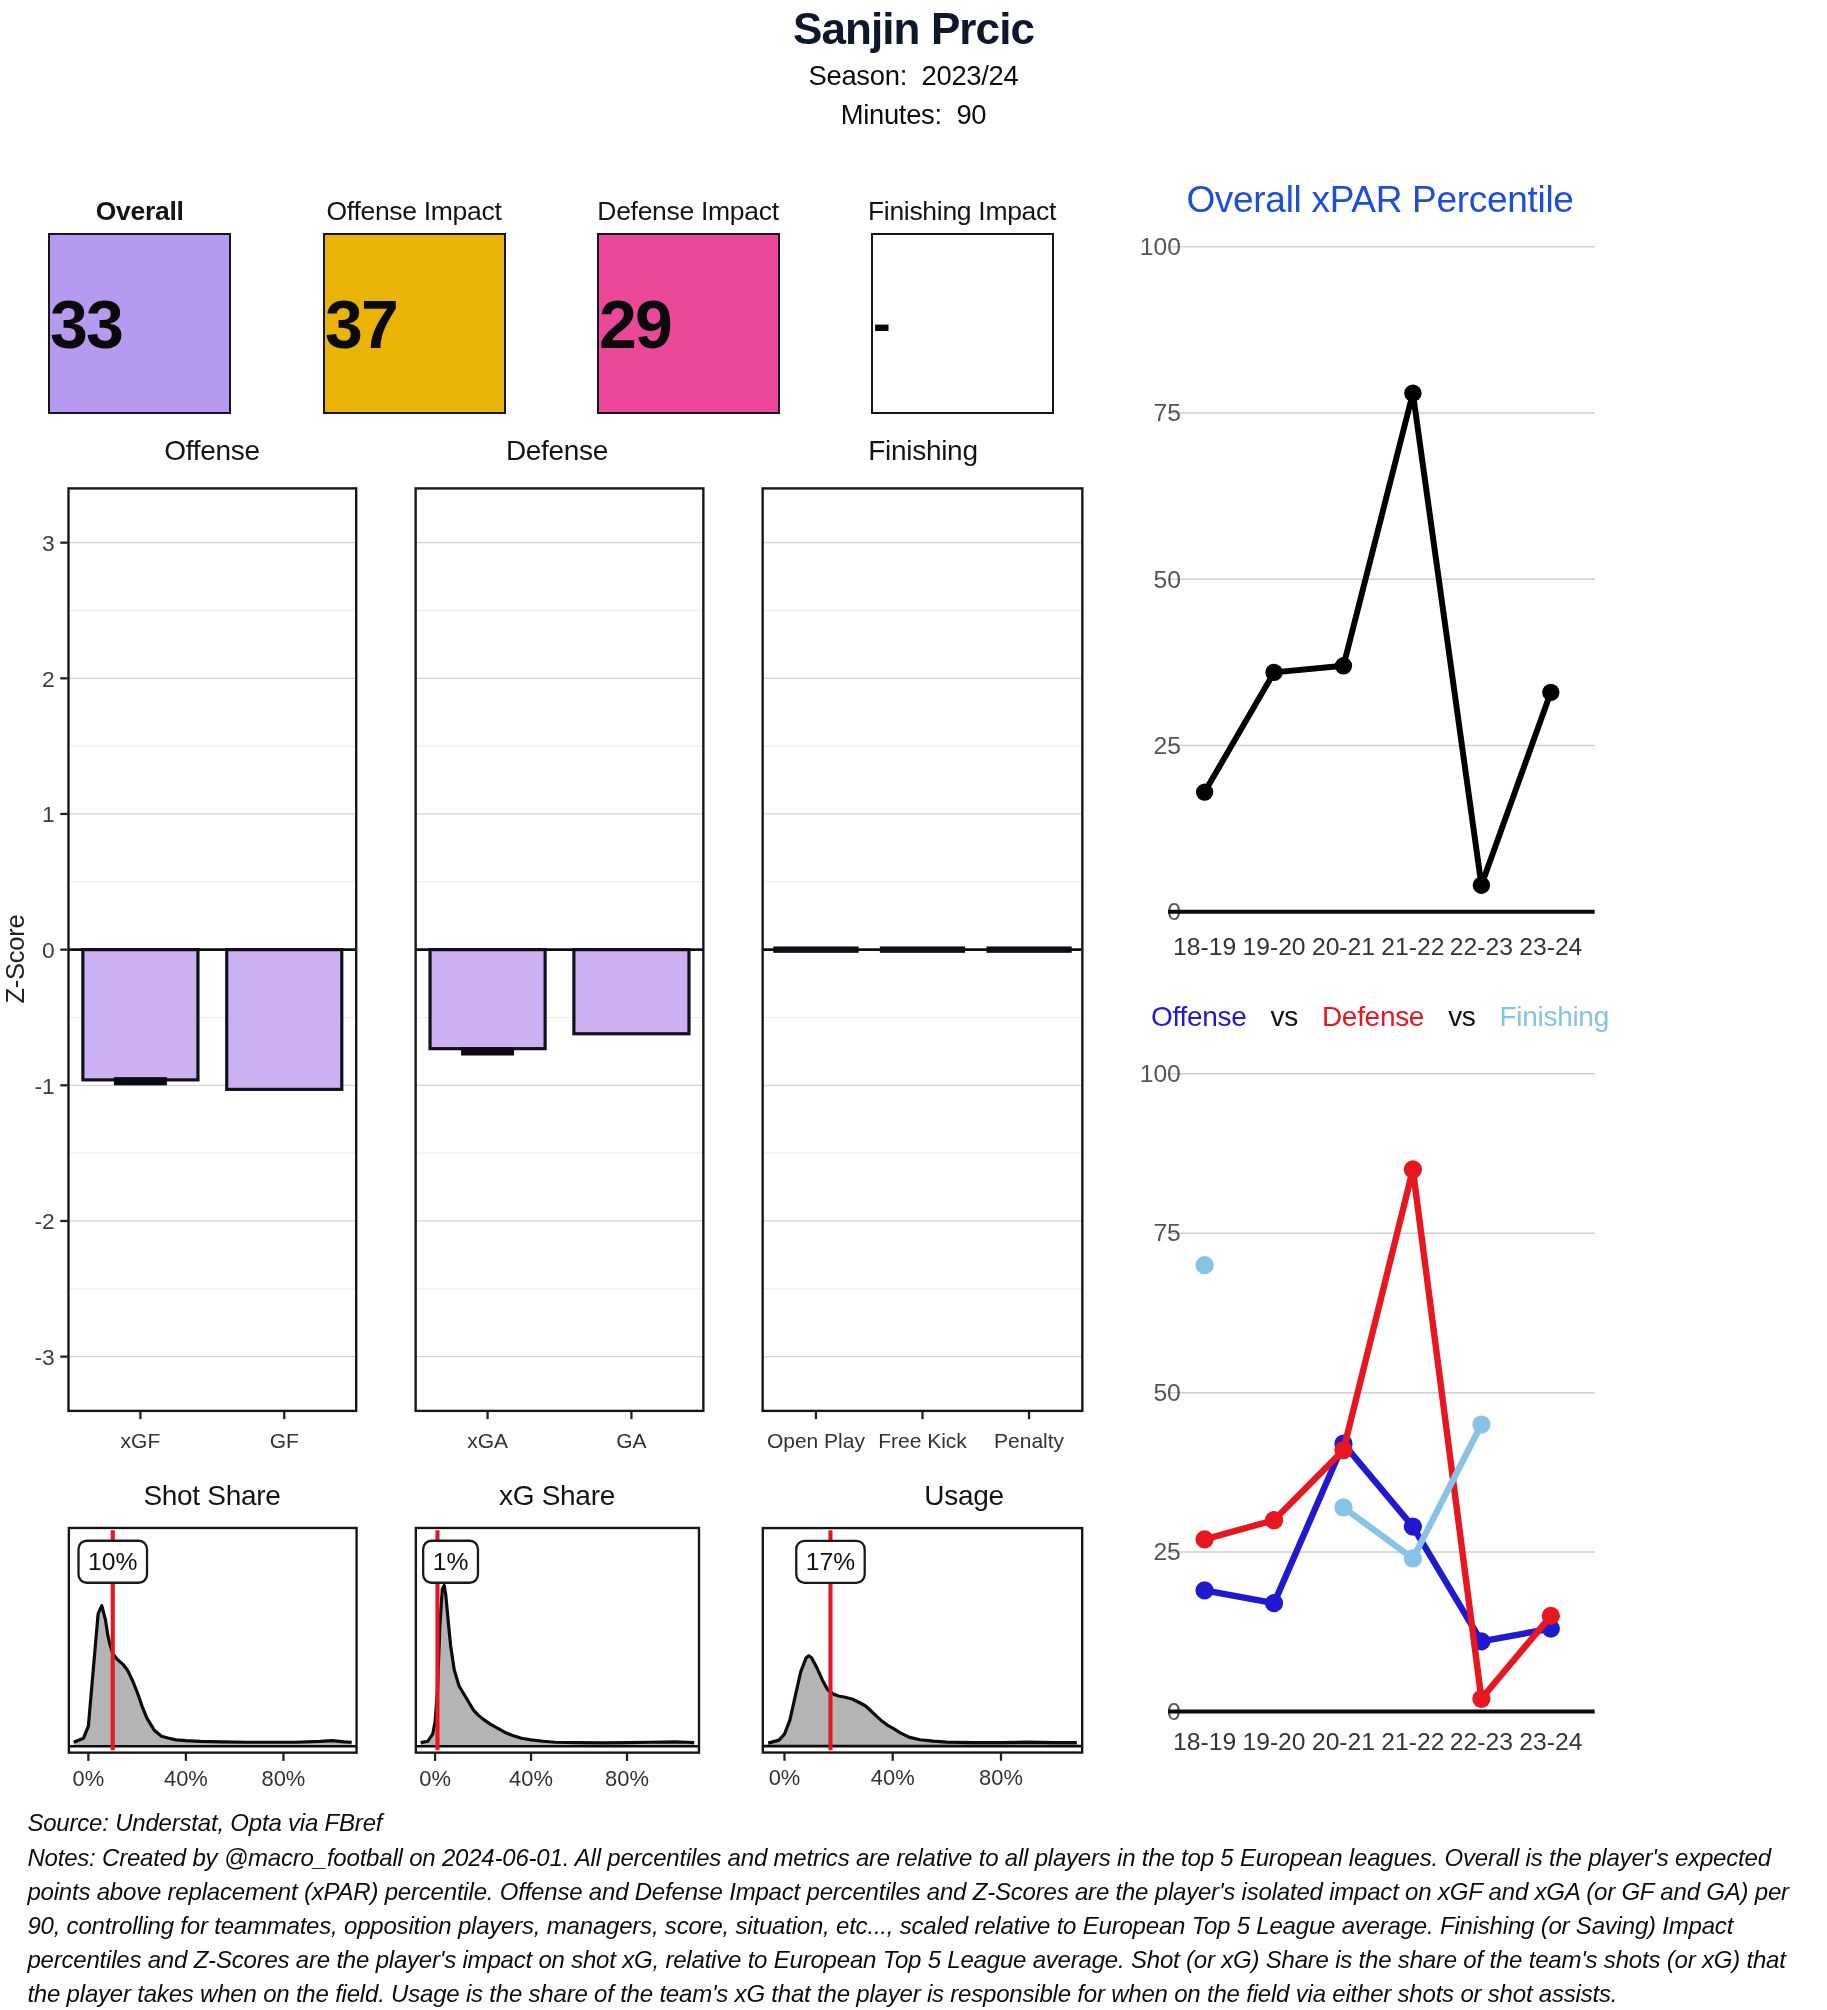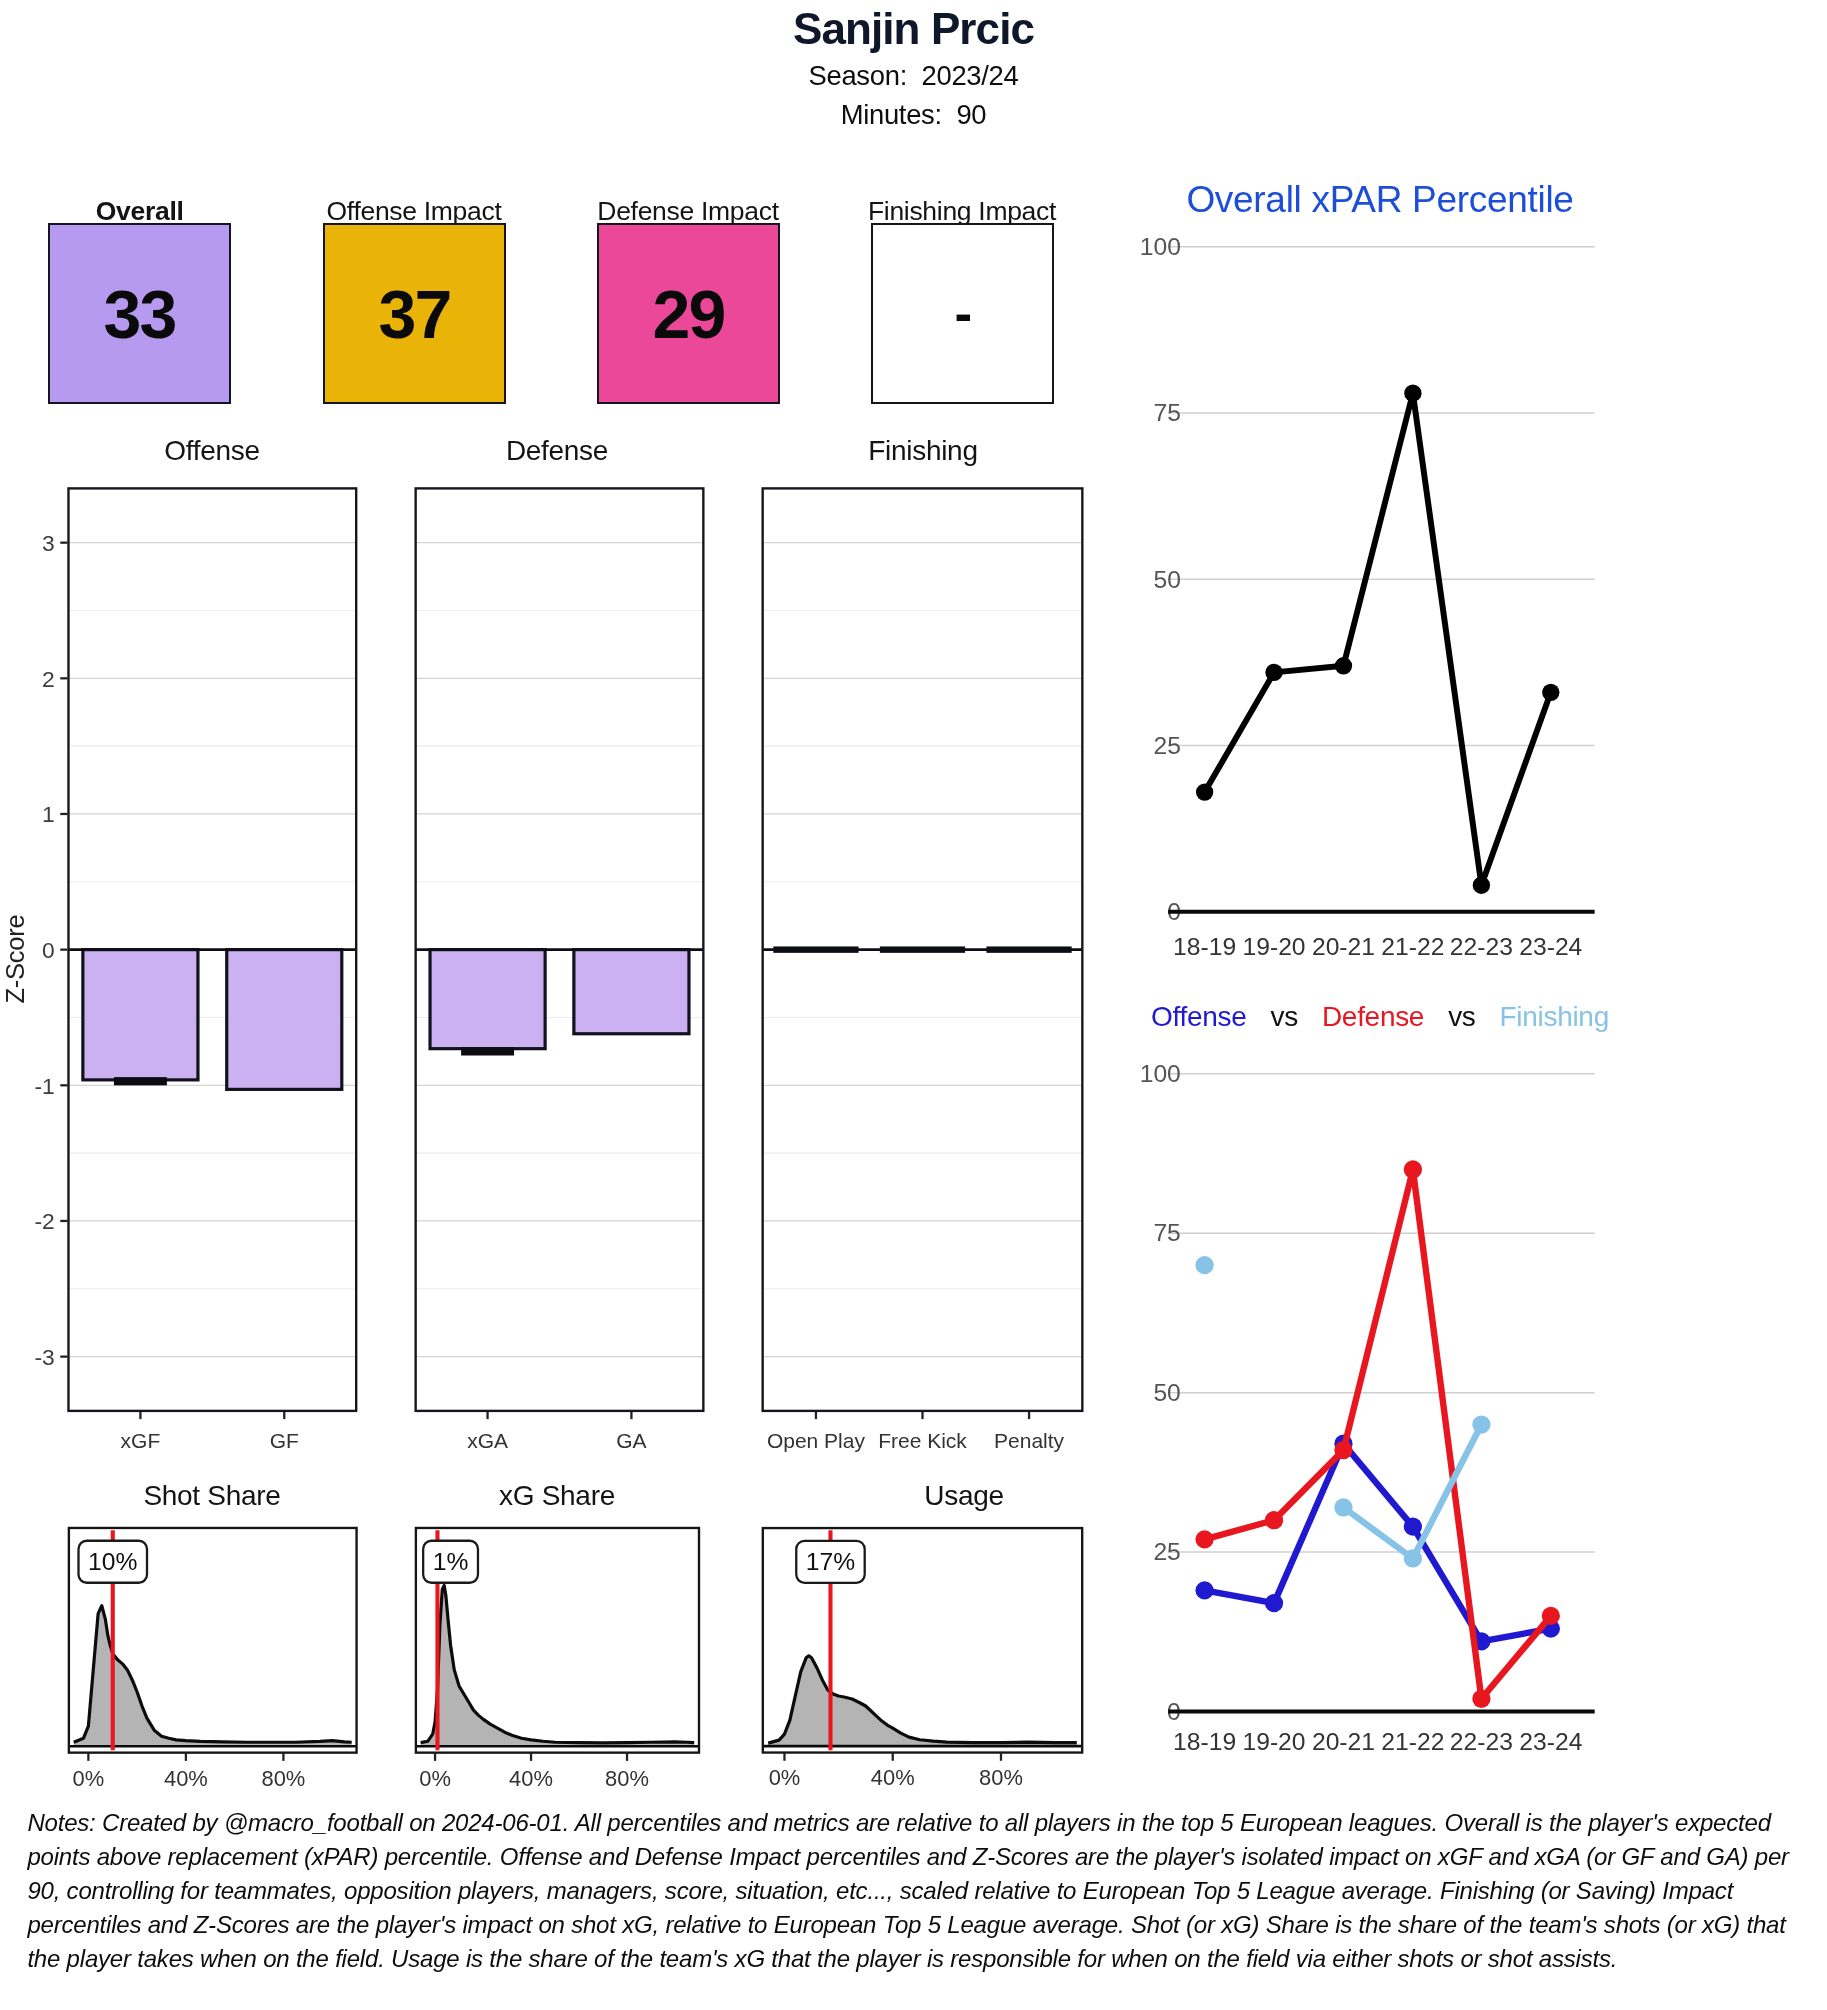--- a/index.html
+++ b/index.html
@@ -10,22 +10,22 @@
   .abs{position:absolute;}
   .center{text-align:center;}
   .page-title{
     left:0;top:3.7px;width:100%;font-size:44px;font-weight:700;letter-spacing:-0.9px;color:#0f172a;
   }
   .sub-row{left:0;width:100%;font-size:27.4px;color:#0e0e0e;letter-spacing:-0.3px;}
   .sub-row .lbl{margin-right:14.6px;}
   .card-label{top:196px;font-size:26.5px;color:#141414;width:274px;letter-spacing:-0.3px;}
   .card-label.bold{font-weight:700;}
   .card-box{
-    top:223px;width:183px;height:181px;border:2.7px solid #15151d;box-sizing:border-box;
-    display:flex;align-items:center;justify-content:center;
+    top:233px;width:183px;height:181px;border:2.7px solid #15151d;box-sizing:border-box;
+    display:flex;align-items:center;
   }
   .card-value{font-size:68px;font-weight:700;letter-spacing:-1.8px;color:#0a0a0a;}
   .card-value.dash{font-size:53px;}
   .z-title,.d-title{font-size:28px;color:#141414;width:292px;letter-spacing:-0.3px;}
   .z-title{top:435px;}
   .d-title{top:1480px;}
   .rt-title{top:179px;left:1124px;width:512px;font-size:37px;color:#1d4ed8;letter-spacing:-0.3px;}
   .legend-row{top:1001px;left:1124px;width:512px;font-size:28px;letter-spacing:-0.3px;}
   .legend-row span{margin:0 12px;}
   .yaxis-label{
@@ -271,15 +271,16 @@
     <circle cx="391" cy="408.9" r="10" fill="#87c3e6"></circle>
     <text x="88" y="765" text-anchor="middle" font-size="27" fill="#333">18-19</text>
     <text x="164" y="765" text-anchor="middle" font-size="27" fill="#333">19-20</text>
     <text x="240" y="765" text-anchor="middle" font-size="27" fill="#333">20-21</text>
     <text x="316" y="765" text-anchor="middle" font-size="27" fill="#333">21-22</text>
     <text x="391" y="765" text-anchor="middle" font-size="27" fill="#333">22-23</text>
     <text x="467" y="765" text-anchor="middle" font-size="27" fill="#333">23-24</text>
   </svg>
 
 <div class="abs footer">
+  <div class="src">Source: Understat, Opta via FBref</div>
   <div>Notes: Created by @macro_football on 2024-06-01. All percentiles and metrics are relative to all players in the top 5 European leagues. Overall is the player's expected points above replacement (xPAR) percentile. Offense and Defense Impact percentiles and Z-Scores are the player's isolated impact on xGF and xGA (or GF and GA) per 90, controlling for teammates, opposition players, managers, score, situation, etc..., scaled relative to European Top 5 League average. Finishing (or Saving) Impact percentiles and Z-Scores are the player's impact on shot xG, relative to European Top 5 League average. Shot (or xG) Share is the share of the team's shots (or xG) that the player takes when on the field. Usage is the share of the team's xG that the player is responsible for when on the field via either shots or shot assists.</div>
 </div>
 
 
 </body></html>

